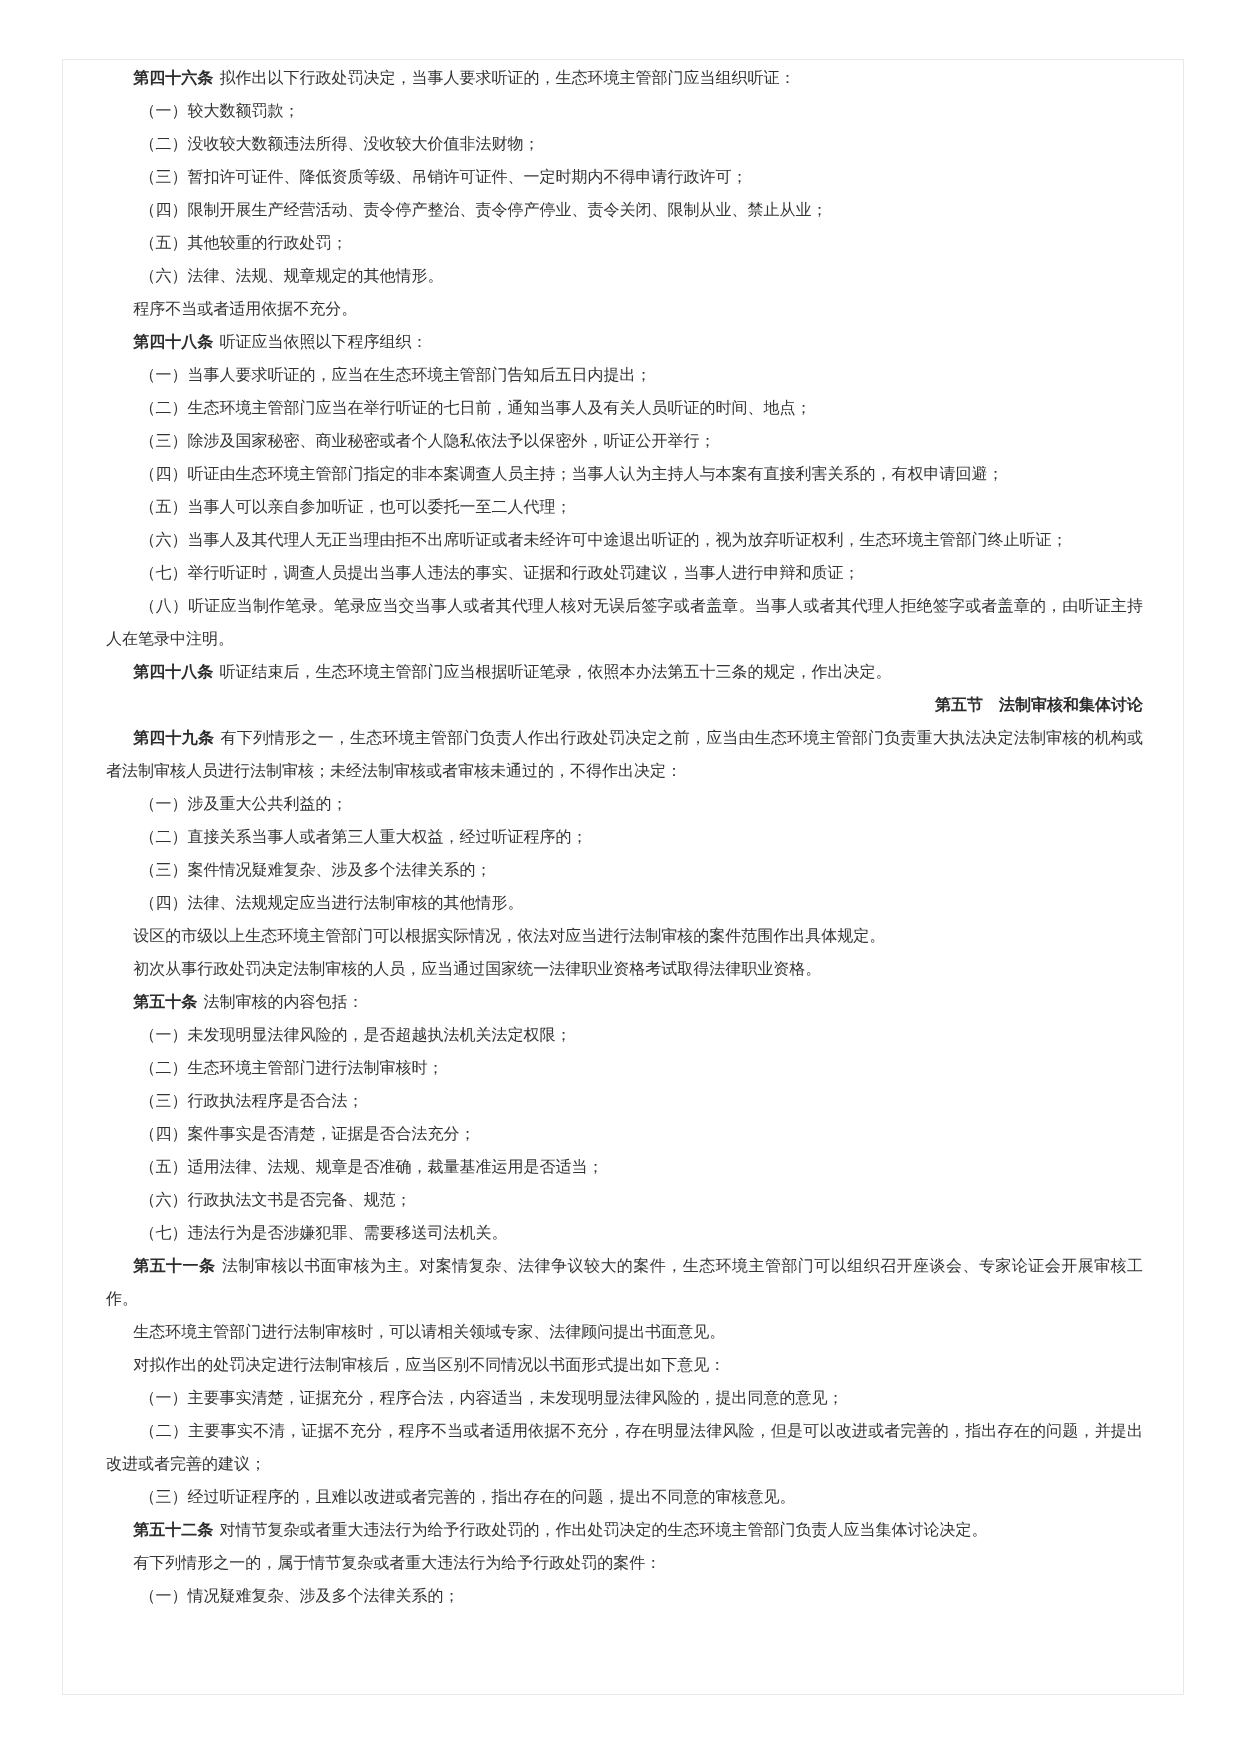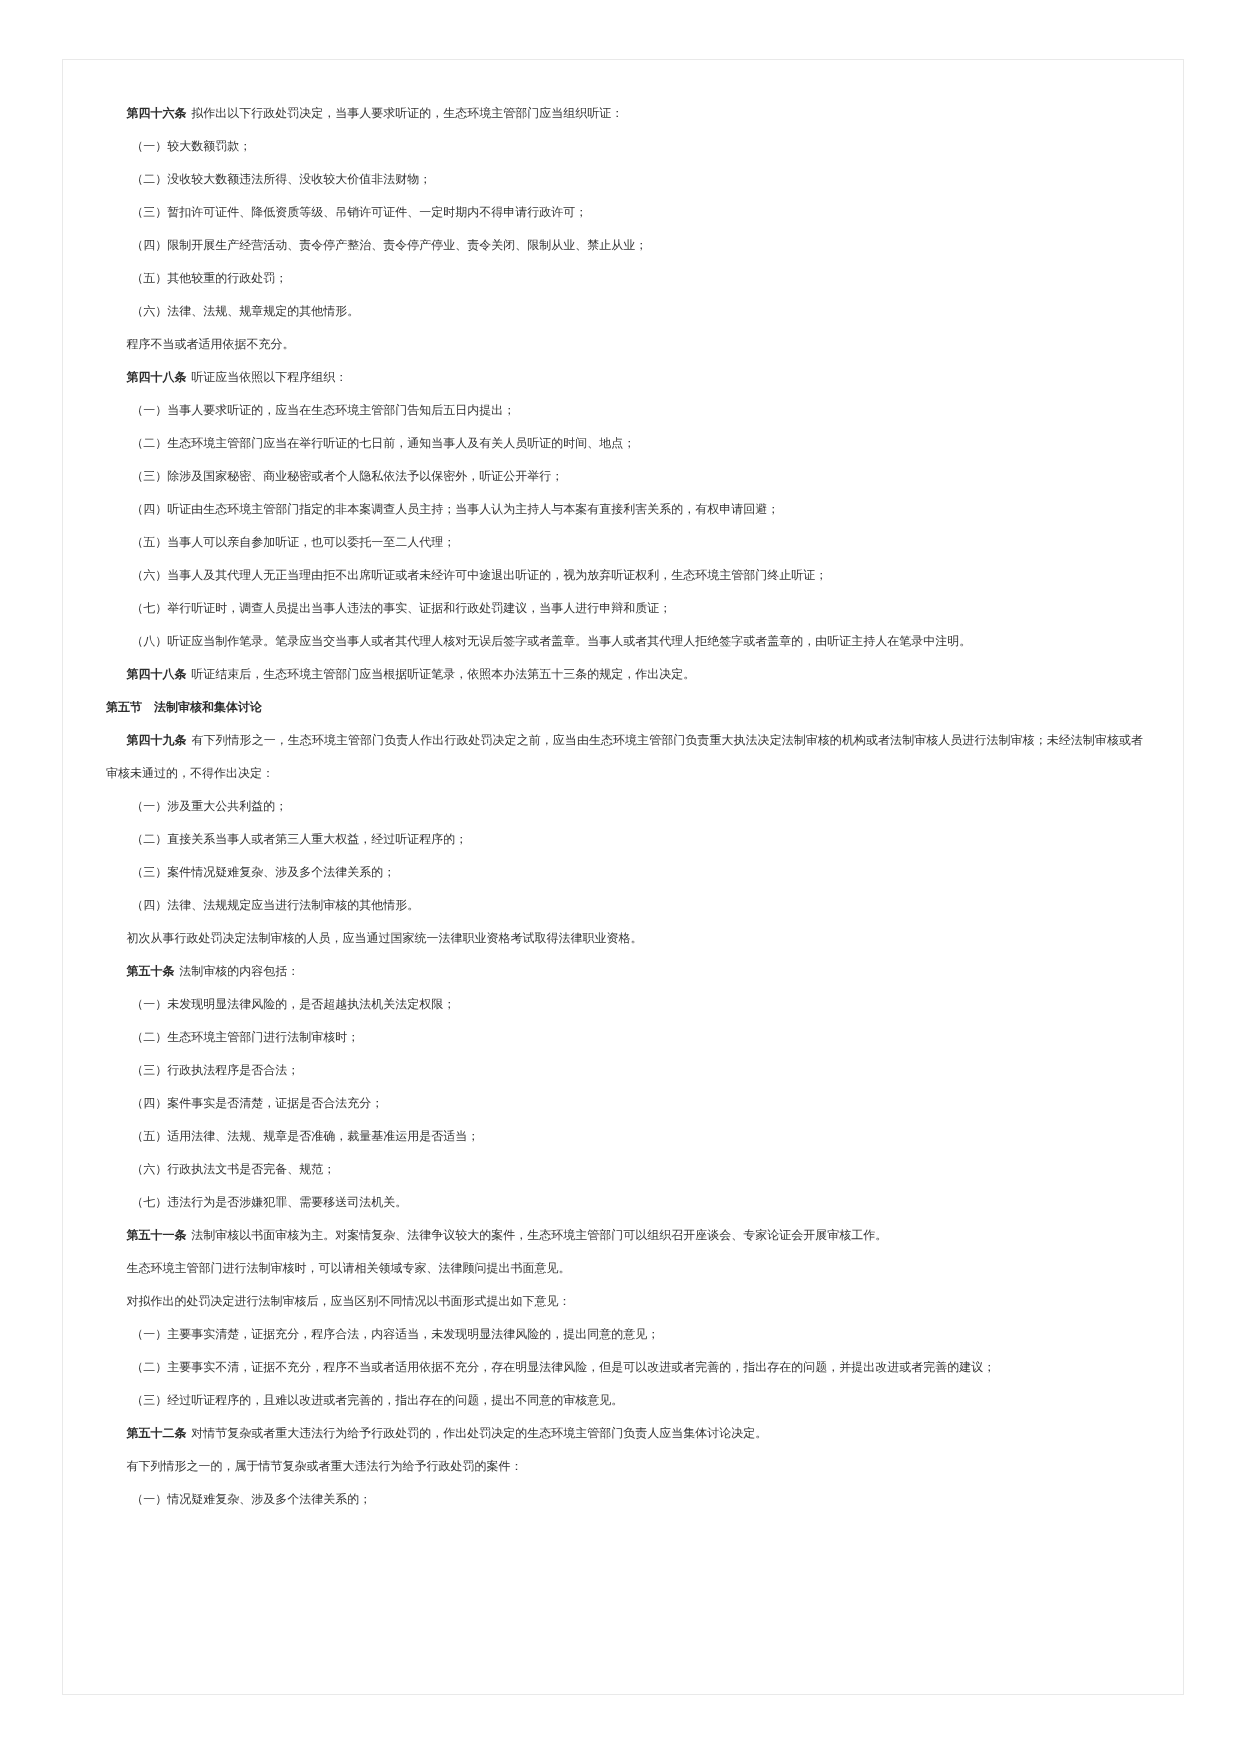--- a/index.html
+++ b/index.html
@@ -19,40 +19,39 @@
     height: 1636px;
     box-sizing: border-box;
     background: #ffffff;
     border: 1px solid #e9e9e9;
   }
   .content {
     box-sizing: border-box;
     width: 100%;
     height: 100%;
     padding: 1px 40px 0 43px;
-    font-size: 12px;
+    font-size: 16px;
     line-height: 33px;
     color: #333333;
     text-align: justify;
     letter-spacing: 0;
-    margin-top: 36px;
   }
   p.blk {
     margin: 0;
     padding: 0;
   }
   p.article, p.plain {
     text-indent: 1.7em;
   }
   p.item {
     text-indent: 2.1em;
   }
   p.heading {
     text-indent: 0;
-    text-align: left;
+    text-align: right;
     font-weight: bold;
     color: #2d2d2d;
     font-family: Liberation Serif, serif;
   }
   .article-lead {
     font-weight: bold;
     color: #2d2d2d;
     margin-right: 0.4em;
   }
 </style>
@@ -78,20 +77,21 @@
       <p class="blk item"><span>（六）当事人及其代理人无正当理由拒不出席听证或者未经许可中途退出听证的，视为放弃听证权利，生态环境主管部门终止听证；</span></p>
       <p class="blk item"><span>（七）举行听证时，调查人员提出当事人违法的事实、证据和行政处罚建议，当事人进行申辩和质证；</span></p>
       <p class="blk item"><span>（八）听证应当制作笔录。笔录应当交当事人或者其代理人核对无误后签字或者盖章。当事人或者其代理人拒绝签字或者盖章的，由听证主持人在笔录中注明。</span></p>
       <p class="blk article"><span class="article-lead">第四十八条</span><span>听证结束后，生态环境主管部门应当根据听证笔录，依照本办法第五十三条的规定，作出决定。</span></p>
       <p class="blk heading"><span>第五节　法制审核和集体讨论</span></p>
       <p class="blk article"><span class="article-lead">第四十九条</span><span>有下列情形之一，生态环境主管部门负责人作出行政处罚决定之前，应当由生态环境主管部门负责重大执法决定法制审核的机构或者法制审核人员进行法制审核；未经法制审核或者审核未通过的，不得作出决定：</span></p>
       <p class="blk item"><span>（一）涉及重大公共利益的；</span></p>
       <p class="blk item"><span>（二）直接关系当事人或者第三人重大权益，经过听证程序的；</span></p>
       <p class="blk item"><span>（三）案件情况疑难复杂、涉及多个法律关系的；</span></p>
       <p class="blk item"><span>（四）法律、法规规定应当进行法制审核的其他情形。</span></p>
+      <p class="blk plain"><span>设区的市级以上生态环境主管部门可以根据实际情况，依法对应当进行法制审核的案件范围作出具体规定。</span></p>
       <p class="blk plain"><span>初次从事行政处罚决定法制审核的人员，应当通过国家统一法律职业资格考试取得法律职业资格。</span></p>
       <p class="blk article"><span class="article-lead">第五十条</span><span>法制审核的内容包括：</span></p>
       <p class="blk item"><span>（一）未发现明显法律风险的，是否超越执法机关法定权限；</span></p>
       <p class="blk item"><span>（二）生态环境主管部门进行法制审核时；</span></p>
       <p class="blk item"><span>（三）行政执法程序是否合法；</span></p>
       <p class="blk item"><span>（四）案件事实是否清楚，证据是否合法充分；</span></p>
       <p class="blk item"><span>（五）适用法律、法规、规章是否准确，裁量基准运用是否适当；</span></p>
       <p class="blk item"><span>（六）行政执法文书是否完备、规范；</span></p>
       <p class="blk item"><span>（七）违法行为是否涉嫌犯罪、需要移送司法机关。</span></p>
       <p class="blk article"><span class="article-lead">第五十一条</span><span>法制审核以书面审核为主。对案情复杂、法律争议较大的案件，生态环境主管部门可以组织召开座谈会、专家论证会开展审核工作。</span></p>

